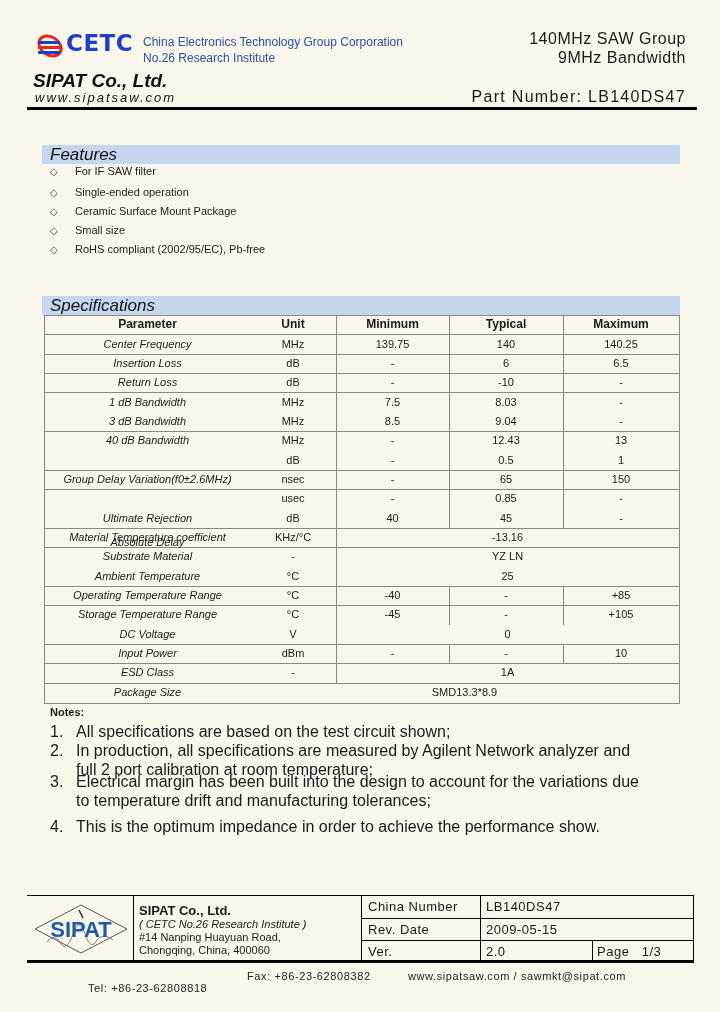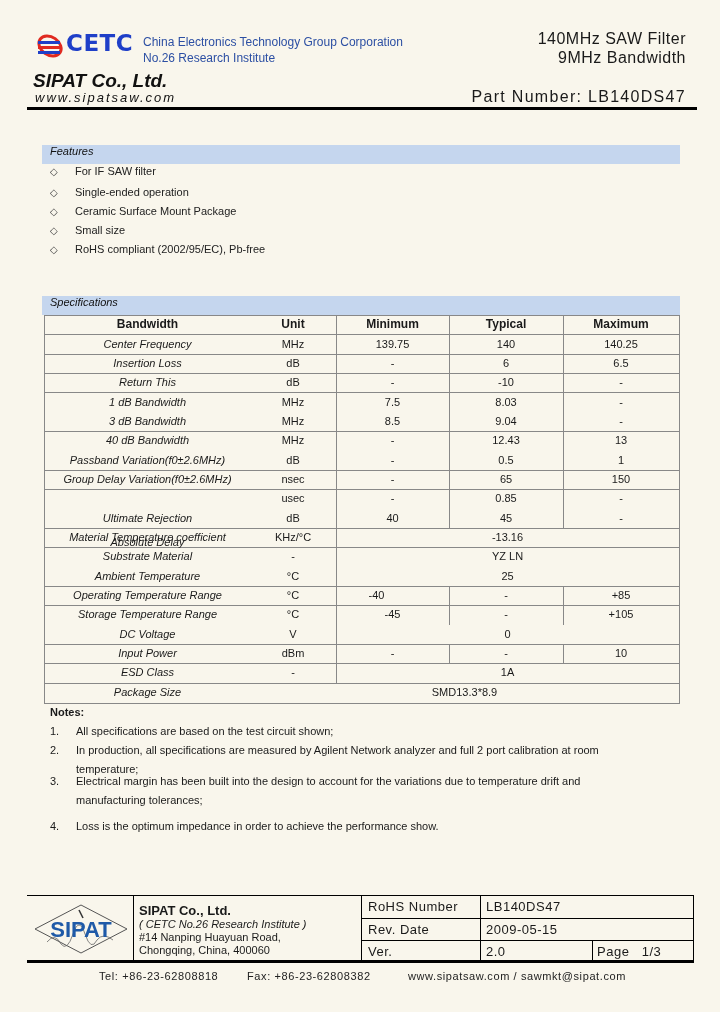--- a/index.html
+++ b/index.html
@@ -10,33 +10,33 @@
   .corp1 { left:143px; top:35px; font-size:12px; color:#2c4fa3; }
   .corp2 { left:143px; top:51px; font-size:12px; color:#2c4fa3; }
   .sipat-title { left:33px; top:70px; font-size:19px; font-weight:bold; font-style:italic; color:#111; }
   .sipat-url { left:35px; top:90px; font-size:13px; font-style:italic; letter-spacing:2px; color:#111; }
   .prod1 { right:34px; top:30px; font-size:16px; text-align:right; letter-spacing:0.5px; }
   .prod2 { right:34px; top:49px; font-size:16px; text-align:right; letter-spacing:0.5px; }
   .partnum { right:34px; top:88px; font-size:16px; text-align:right; letter-spacing:1.3px; }
   .hrule { left:27px; top:107px; width:670px; height:3px; background:#000; }
 
   .section-bar { left:42px; width:638px; height:19px; background:#c5d6ee; }
-  .section-bar span { position:absolute; left:8px; top:0px; font-size:11px; font-style:italic; color:#111; }
+  .section-bar span { position:absolute; left:8px; top:0px; font-size:17px; font-style:italic; color:#111; }
   .feat { left:50px; font-size:11px; color:#222; }
   .feat .dia { display:inline-block; width:25px; color:#444; font-size:10px; }
 
   .tbl { left:44px; top:315px; width:634px; height:388px; border-left:1px solid #888; border-right:1px solid #888; border-bottom:1px solid #888; }
   .hl { position:absolute; height:1px; background:#888; }
   .vl { position:absolute; width:1px; background:#888; }
   .cell { position:absolute; font-size:11px; text-align:center; line-height:19px; height:19px; }
   .cell.hd { font-weight:bold; font-size:12px; }
   .cell.p { font-style:italic; }
 
   .notes-title { left:50px; top:706px; font-size:11px; font-weight:bold; }
-  .note { left:50px; font-size:11px; width:600px; line-height:19px; }
+  .note { left:50px; font-size:16px; width:600px; line-height:19px; }
   .note .n { display:inline-block; width:26px; }
   .note .t { display:inline-block; vertical-align:top; width:570px; }
 
   .fbox { left:27px; top:895px; width:666px; height:65px; border-top:1px solid #000; border-right:1px solid #000; }
   .fbot { left:27px; top:960px; width:667px; height:3px; background:#000; }
   .fcell { position:absolute; font-size:13px; letter-spacing:0.5px; }
   .contact { top:970px; font-size:11px; letter-spacing:0.6px; color:#222; }
 </style>
 </head>
 <body>
@@ -47,21 +47,21 @@
     <rect x="2" y="9" width="22" height="3" fill="#1f3fc8"></rect>
     <rect x="2" y="14" width="22" height="3" fill="#e02a20"></rect>
     <rect x="2" y="19" width="22" height="3" fill="#1f3fc8"></rect>
   </svg>
 </div>
 <div class="abs cetc-text">CETC</div>
 <div class="abs corp1">China Electronics Technology Group Corporation</div>
 <div class="abs corp2">No.26 Research Institute</div>
 <div class="abs sipat-title">SIPAT Co., Ltd.</div>
 <div class="abs sipat-url">www.sipatsaw.com</div>
-<div class="abs prod1">140MHz SAW Filter</div>
+<div class="abs prod1">140MHz SAW Group</div>
 <div class="abs prod2">9MHz Bandwidth</div>
 <div class="abs partnum">Part Number: LB140DS47</div>
 <div class="abs hrule"></div>
 
 <div class="abs section-bar" style="top:145px;">
   <span>Features</span>
 </div>
 <div class="abs feat" style="top:165px;"><span class="dia">◇</span><span>For IF SAW filter</span></div>
 <div class="abs feat" style="top:186px;"><span class="dia">◇</span><span>Single-ended operation</span></div>
 <div class="abs feat" style="top:205px;"><span class="dia">◇</span><span>Ceramic Surface Mount Package</span></div>
@@ -97,39 +97,39 @@
   <div class="vl" style="left:291px;top:232px;height:39px;"></div>
   <div class="vl" style="left:291px;top:271px;height:39px;"></div>
   <div class="vl" style="left:404px;top:271px;height:39px;"></div>
   <div class="vl" style="left:518px;top:271px;height:39px;"></div>
   <div class="vl" style="left:291px;top:310px;height:19px;"></div>
   <div class="vl" style="left:291px;top:329px;height:19px;"></div>
   <div class="vl" style="left:404px;top:329px;height:19px;"></div>
   <div class="vl" style="left:518px;top:329px;height:19px;"></div>
   <div class="vl" style="left:291px;top:348px;height:20px;"></div>
 
-  <div class="cell hd" style="left:0;width:205px;top:0;">Bandwidth</div>
+  <div class="cell hd" style="left:0;width:205px;top:0;">Parameter</div>
   <div class="cell hd" style="left:205px;width:86px;top:0;">Unit</div>
   <div class="cell hd" style="left:291px;width:113px;top:0;">Minimum</div>
   <div class="cell hd" style="left:404px;width:114px;top:0;">Typical</div>
   <div class="cell hd" style="left:518px;width:116px;top:0;">Maximum</div>
 
   <div class="cell p" style="left:0;width:205px;top:20px;">Center Frequency</div>
   <div class="cell" style="left:205px;width:86px;top:20px;">MHz</div>
   <div class="cell" style="left:291px;width:113px;top:20px;">139.75</div>
   <div class="cell" style="left:404px;width:114px;top:20px;">140</div>
   <div class="cell" style="left:518px;width:116px;top:20px;">140.25</div>
 
   <div class="cell p" style="left:0;width:205px;top:39px;">Insertion Loss</div>
   <div class="cell" style="left:205px;width:86px;top:39px;">dB</div>
   <div class="cell" style="left:291px;width:113px;top:39px;">-</div>
   <div class="cell" style="left:404px;width:114px;top:39px;">6</div>
   <div class="cell" style="left:518px;width:116px;top:39px;">6.5</div>
 
-  <div class="cell p" style="left:0;width:205px;top:58px;">Return  This</div>
+  <div class="cell p" style="left:0;width:205px;top:58px;">Return  Loss</div>
   <div class="cell" style="left:205px;width:86px;top:58px;">dB</div>
   <div class="cell" style="left:291px;width:113px;top:58px;">-</div>
   <div class="cell" style="left:404px;width:114px;top:58px;">-10</div>
   <div class="cell" style="left:518px;width:116px;top:58px;">-</div>
 
   <div class="cell p" style="left:0;width:205px;top:78px;">1 dB Bandwidth</div>
   <div class="cell" style="left:205px;width:86px;top:78px;">MHz</div>
   <div class="cell" style="left:291px;width:113px;top:78px;">7.5</div>
   <div class="cell" style="left:404px;width:114px;top:78px;">8.03</div>
   <div class="cell" style="left:518px;width:116px;top:78px;">-</div>
@@ -139,21 +139,20 @@
   <div class="cell" style="left:291px;width:113px;top:97px;">8.5</div>
   <div class="cell" style="left:404px;width:114px;top:97px;">9.04</div>
   <div class="cell" style="left:518px;width:116px;top:97px;">-</div>
 
   <div class="cell p" style="left:0;width:205px;top:116px;">40 dB Bandwidth</div>
   <div class="cell" style="left:205px;width:86px;top:116px;">MHz</div>
   <div class="cell" style="left:291px;width:113px;top:116px;">-</div>
   <div class="cell" style="left:404px;width:114px;top:116px;">12.43</div>
   <div class="cell" style="left:518px;width:116px;top:116px;">13</div>
 
-  <div class="cell p" style="left:0;width:205px;top:136px;">Passband Variation(f0±2.6MHz)</div>
   <div class="cell" style="left:205px;width:86px;top:136px;">dB</div>
   <div class="cell" style="left:291px;width:113px;top:136px;">-</div>
   <div class="cell" style="left:404px;width:114px;top:136px;">0.5</div>
   <div class="cell" style="left:518px;width:116px;top:136px;">1</div>
 
   <div class="cell p" style="left:0;width:205px;top:155px;">Group  Delay  Variation(f0±2.6MHz)</div>
   <div class="cell" style="left:205px;width:86px;top:155px;">nsec</div>
   <div class="cell" style="left:291px;width:113px;top:155px;">-</div>
   <div class="cell" style="left:404px;width:114px;top:155px;">65</div>
   <div class="cell" style="left:518px;width:116px;top:155px;">150</div>
@@ -177,21 +176,21 @@
   <div class="cell p" style="left:0;width:205px;top:232px;">Substrate Material</div>
   <div class="cell" style="left:205px;width:86px;top:232px;">-</div>
   <div class="cell p" style="left:0;width:205px;top:252px;">Ambient Temperature</div>
 
   <div class="cell" style="left:291px;width:343px;top:232px;">YZ  LN</div>
   <div class="cell" style="left:205px;width:86px;top:252px;">°C</div>
   <div class="cell" style="left:291px;width:343px;top:252px;">25</div>
 
   <div class="cell p" style="left:0;width:205px;top:271px;">Operating Temperature Range</div>
   <div class="cell" style="left:205px;width:86px;top:271px;">°C</div>
-  <div class="cell" style="left:275px;width:113px;top:271px;">-40</div>
+  <div class="cell" style="left:291px;width:113px;top:271px;">-40</div>
   <div class="cell" style="left:404px;width:114px;top:271px;">-</div>
   <div class="cell" style="left:518px;width:116px;top:271px;">+85</div>
 
   <div class="cell p" style="left:0;width:205px;top:290px;">Storage Temperature Range</div>
   <div class="cell" style="left:205px;width:86px;top:290px;">°C</div>
   <div class="cell" style="left:291px;width:113px;top:290px;">-45</div>
   <div class="cell" style="left:404px;width:114px;top:290px;">-</div>
   <div class="cell" style="left:518px;width:116px;top:290px;">+105</div>
 
   <div class="cell p" style="left:0;width:205px;top:310px;">DC Voltage</div>
@@ -209,21 +208,21 @@
   <div class="cell" style="left:291px;width:343px;top:348px;">1A</div>
 
   <div class="cell p" style="left:0;width:205px;top:368px;">Package Size</div>
   <div class="cell" style="left:205px;width:429px;top:368px;">SMD13.3*8.9</div>
 </div>
 
 <div class="abs notes-title">Notes:</div>
 <div class="abs note" style="top:722px;"><span class="n">1.</span><span class="t">All specifications are based on the test circuit shown;</span></div>
 <div class="abs note" style="top:741px;"><span class="n">2.</span><span class="t">In production, all specifications are measured by Agilent Network analyzer and full 2 port calibration at room temperature;</span></div>
 <div class="abs note" style="top:744px;margin-top:28px;"><span class="n">3.</span><span class="t">Electrical margin has been built into the design to account for the variations due to temperature drift and manufacturing tolerances;</span></div>
-<div class="abs note" style="top:817px;"><span class="n">4.</span><span class="t">Loss is the optimum impedance in order to achieve the performance show.</span></div>
+<div class="abs note" style="top:817px;"><span class="n">4.</span><span class="t">This is the optimum impedance in order to achieve the performance show.</span></div>
 
 <div class="abs fbox">
   <div class="vl" style="left:106px;top:0;height:65px;background:#000;"></div>
   <div class="vl" style="left:334px;top:0;height:65px;background:#000;"></div>
   <div class="vl" style="left:453px;top:0;height:65px;background:#000;"></div>
   <div class="vl" style="left:565px;top:44px;height:21px;background:#000;"></div>
   <div class="hl" style="left:334px;width:332px;top:22px;background:#000;"></div>
   <div class="hl" style="left:334px;width:332px;top:44px;background:#000;"></div>
 
   <div class="abs" style="left:6px;top:8px;">
@@ -233,25 +232,25 @@
       <line x1="46" y1="6" x2="50" y2="14" stroke="#333" stroke-width="1.5"></line>
       <text x="48" y="33" text-anchor="middle" font-family="Liberation Sans, sans-serif" font-weight="bold" font-size="22" fill="#1f5aa8">SIPAT</text>
     </svg>
   </div>
 
   <div class="fcell" style="left:112px;top:7px;font-weight:bold;font-size:13px;letter-spacing:0;">SIPAT Co., Ltd.</div>
   <div class="fcell" style="left:112px;top:22px;font-style:italic;font-size:11px;letter-spacing:0;">( CETC No.26 Research Institute )</div>
   <div class="fcell" style="left:112px;top:35px;font-size:11px;letter-spacing:0;">#14 Nanping Huayuan Road,</div>
   <div class="fcell" style="left:112px;top:48px;font-size:11px;letter-spacing:0;">Chongqing, China, 400060</div>
 
-  <div class="fcell" style="left:341px;top:3px;">RoHS  Number</div>
+  <div class="fcell" style="left:341px;top:3px;">China  Number</div>
   <div class="fcell" style="left:459px;top:3px;">LB140DS47</div>
   <div class="fcell" style="left:341px;top:26px;">Rev.  Date</div>
   <div class="fcell" style="left:459px;top:26px;">2009-05-15</div>
   <div class="fcell" style="left:341px;top:48px;">Ver.</div>
   <div class="fcell" style="left:459px;top:48px;">2.0</div>
   <div class="fcell" style="left:570px;top:48px;white-space:pre;">Page   1/3</div>
 </div>
 <div class="abs fbot"></div>
 
-<div class="abs contact" style="left:99px;">Tel: +86-23-62808818</div>
+<div class="abs contact" style="left:88px;margin-top:12px;">Tel: +86-23-62808818</div>
 <div class="abs contact" style="left:247px;text-align:center;">Fax: +86-23-62808382</div>
 <div class="abs contact" style="left:408px;">www.sipatsaw.com / sawmkt@sipat.com</div>
 
 </body></html>

